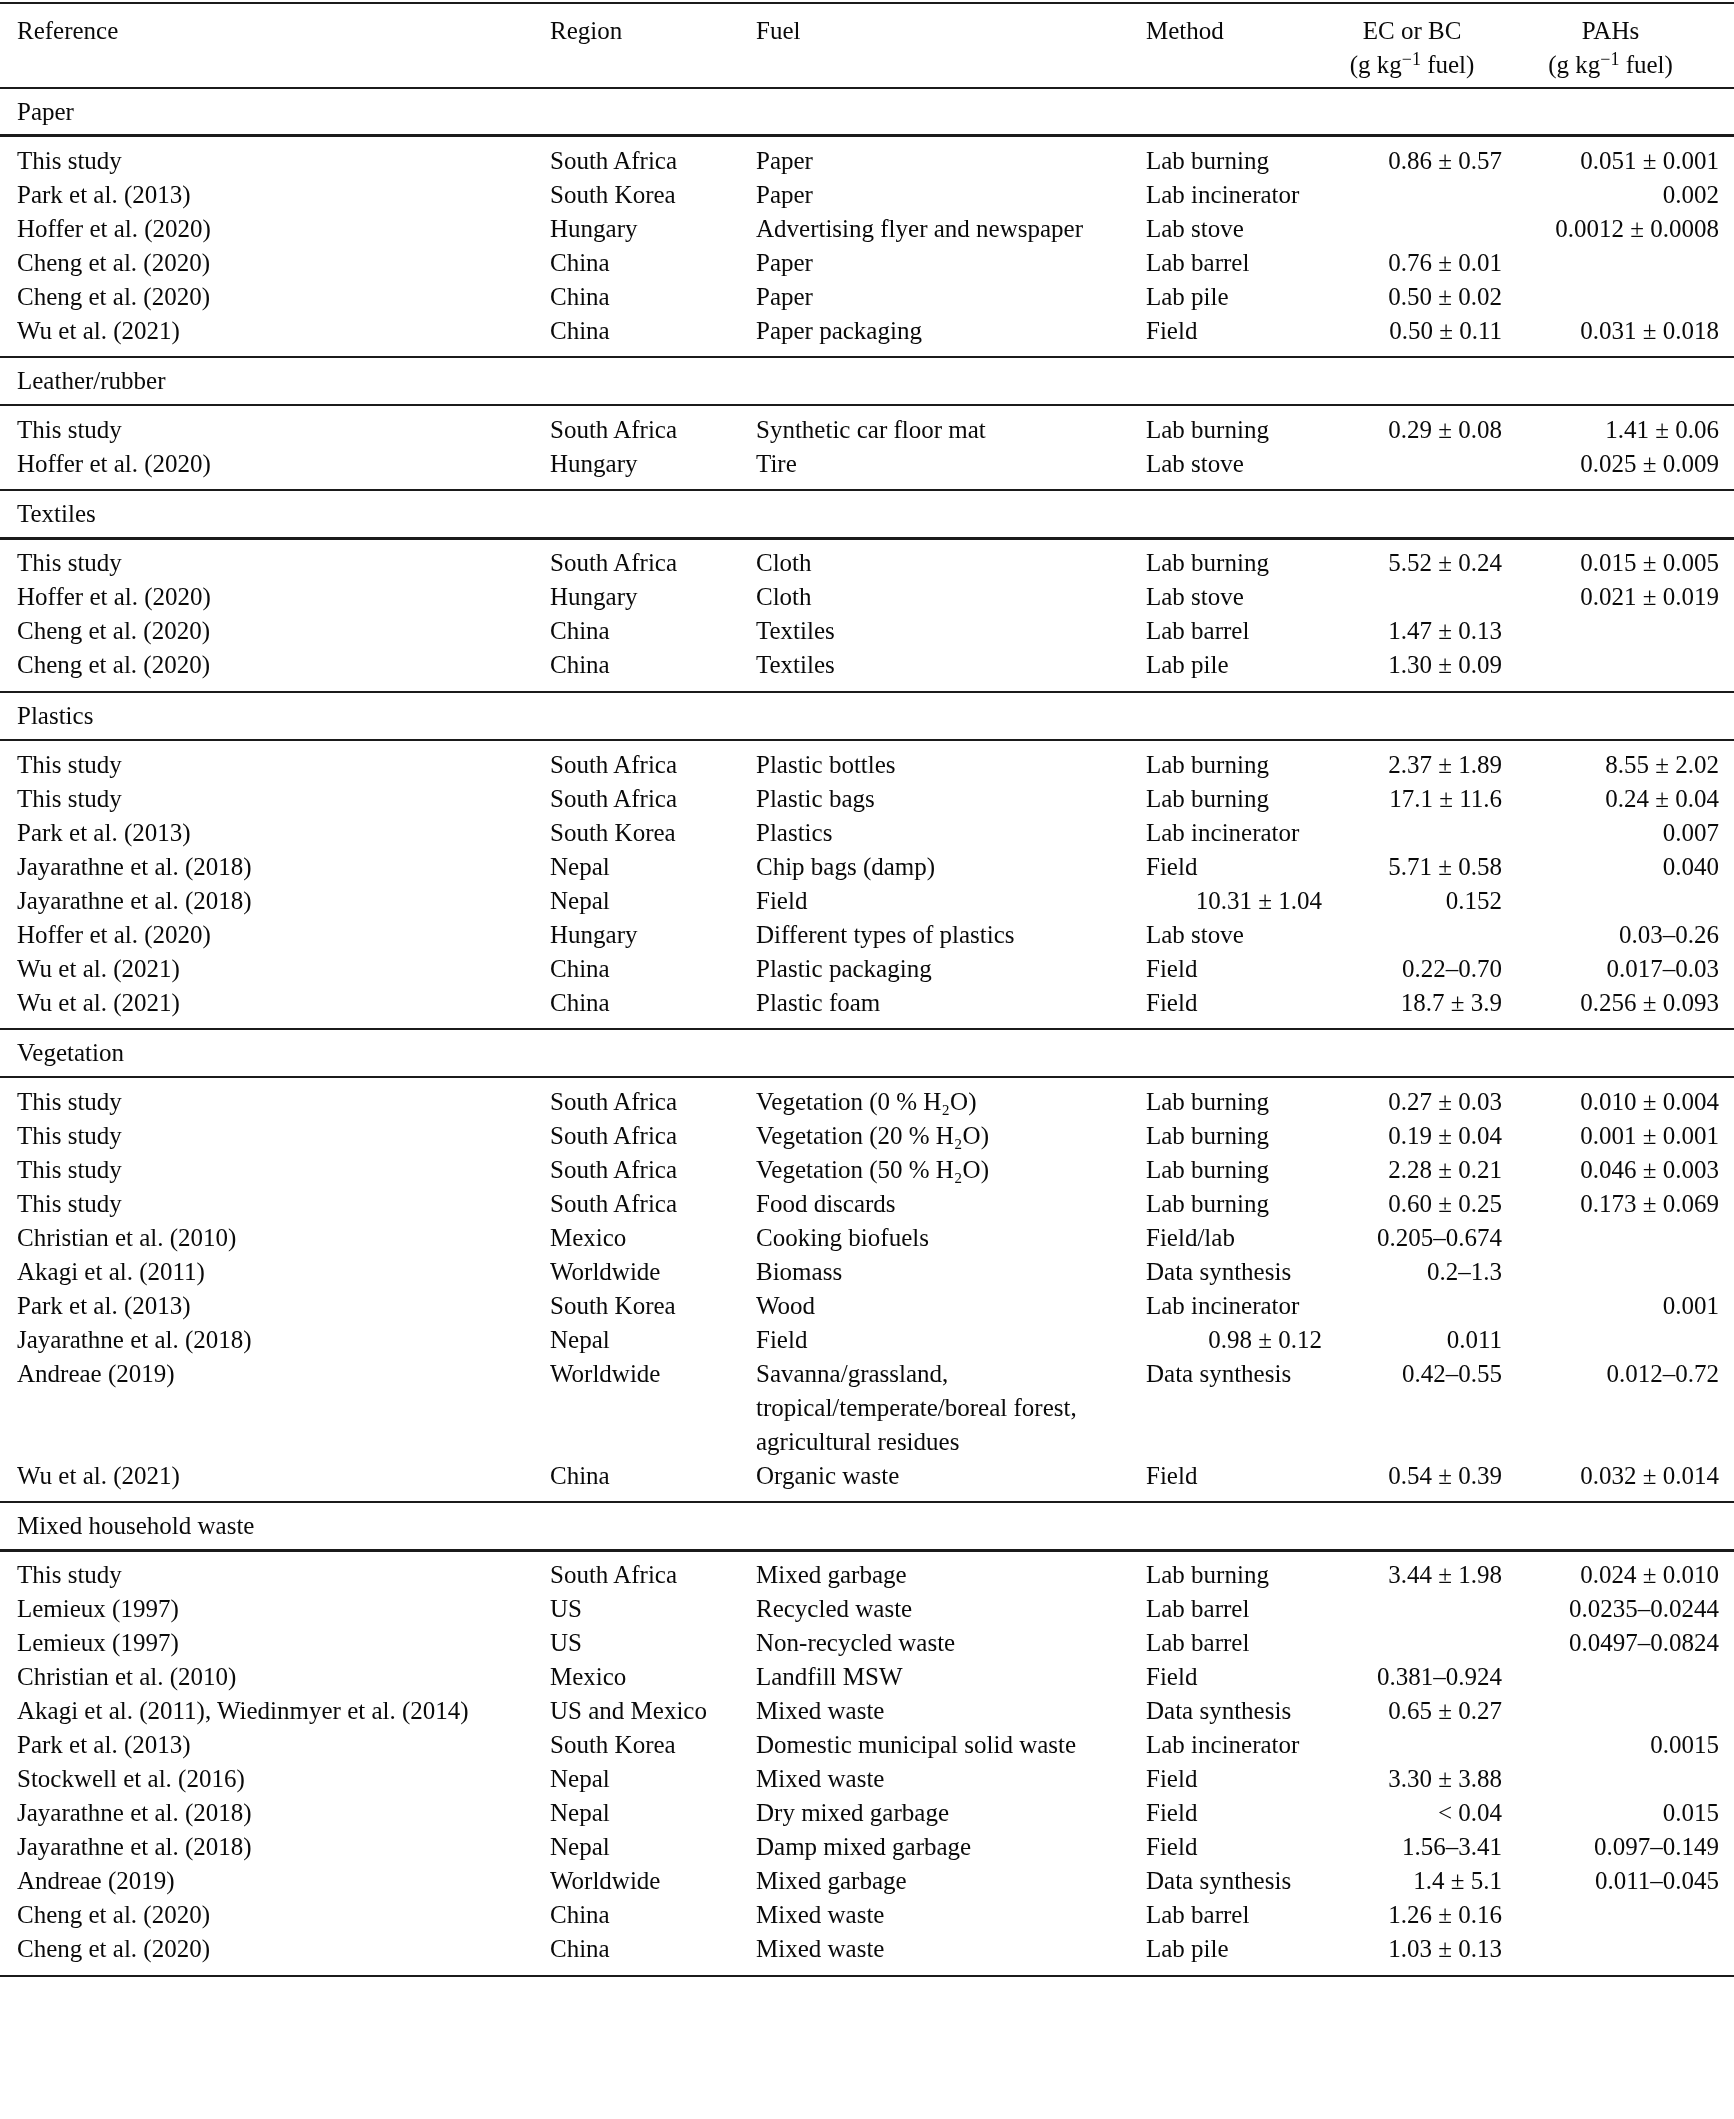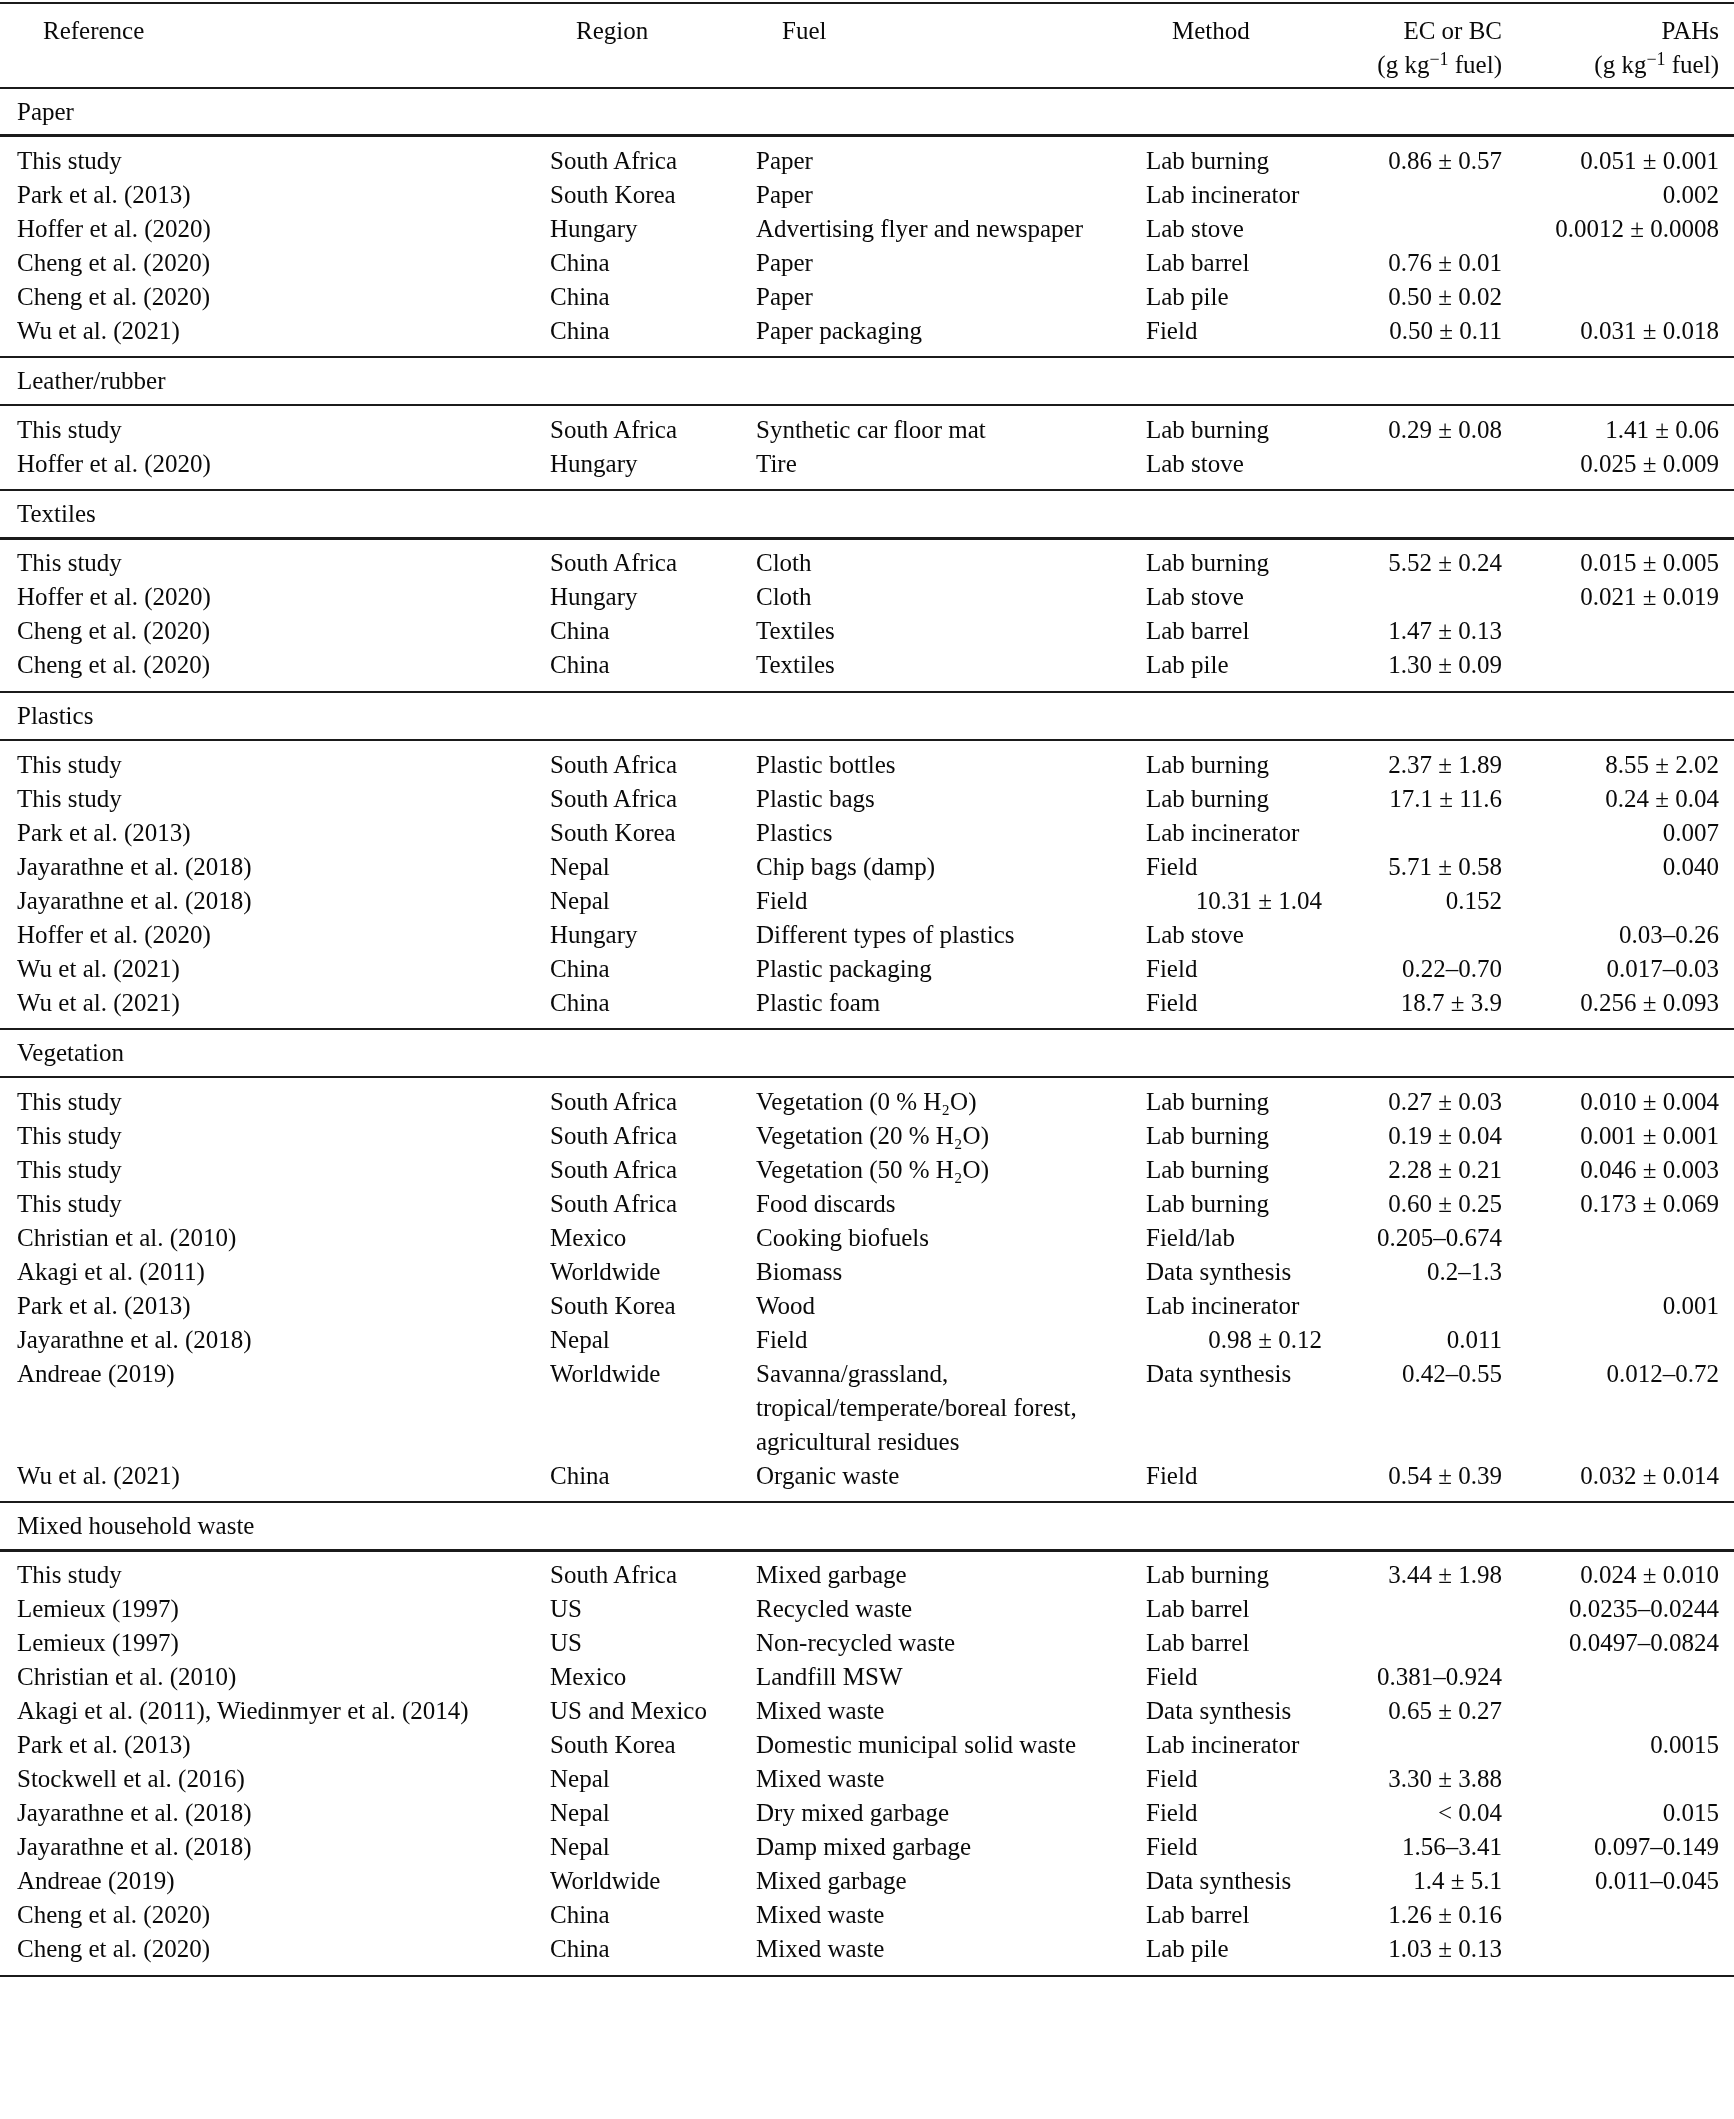--- a/index.html
+++ b/index.html
@@ -33,22 +33,22 @@
   .grid {
     display: grid;
     grid-template-columns: 533px 206px 390px 176px 180px 217px;
     box-sizing: border-box;
     padding-left: 17px;
     padding-right: 15px;
     width: 1734px;
   }
   
   .header { padding-top: 10px; padding-bottom: 5px; }
-  .hcell { display: flex; flex-direction: column; align-items: flex-start; margin-left: 26px; }
-  .hcell.num { align-items: flex-end; text-align: right; }
+  .hcell { display: flex; flex-direction: column; align-items: flex-start; }
+  .hcell.num { align-items: center; text-align: right; }
   .hlabel { line-height: 34px; white-space: nowrap; }
   .hunit  { line-height: 34px; white-space: nowrap; }
   .hunit sup,
   .hunit .sup {
     font-size: 72%;
     position: relative;
     top: -0.45em;
     line-height: 0;
   }
   

